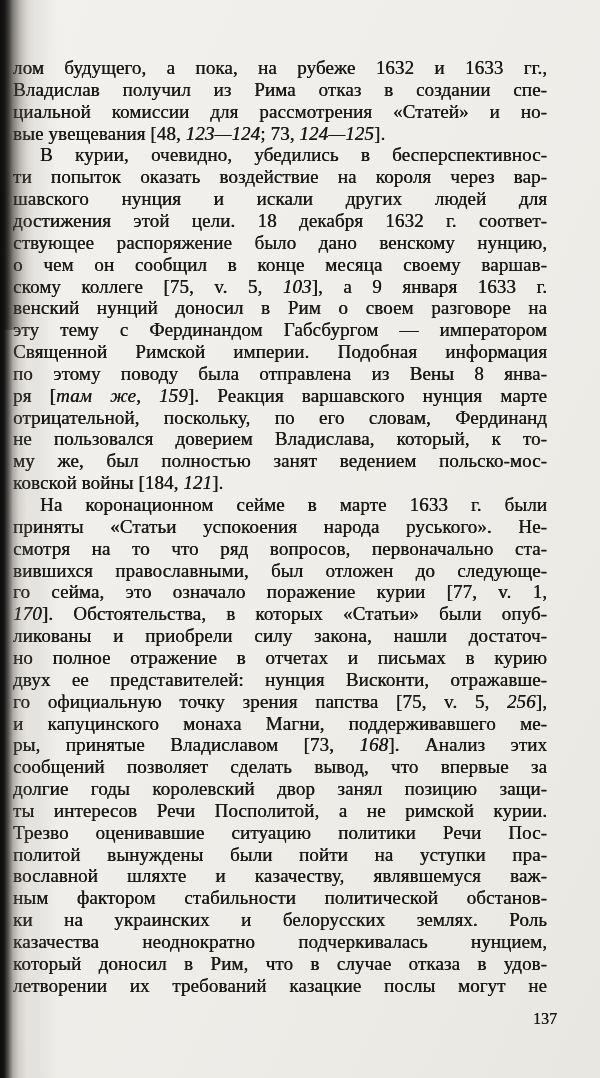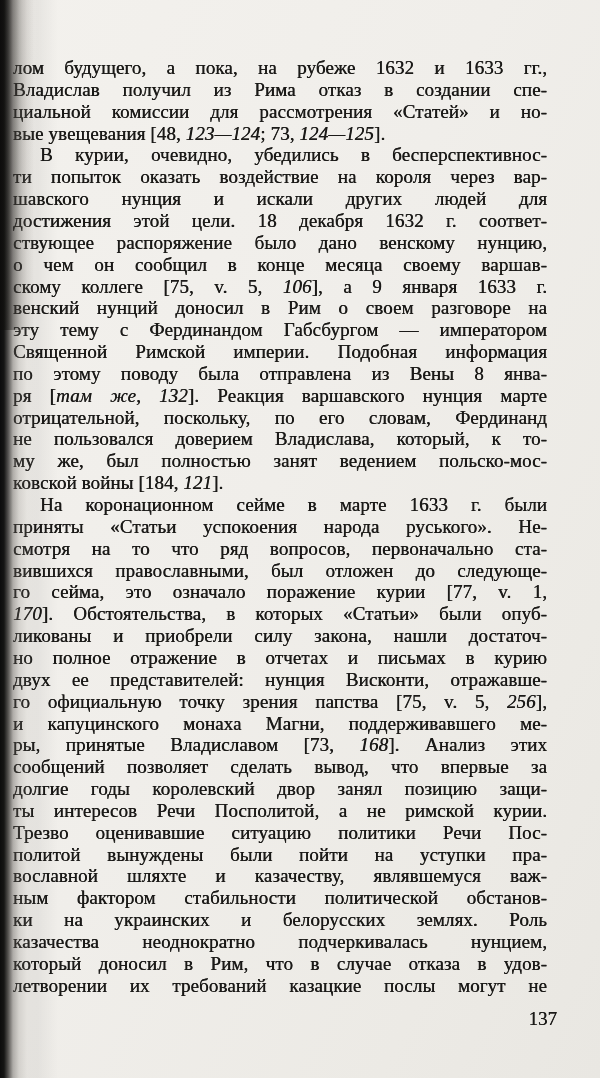--- a/index.html
+++ b/index.html
@@ -47,21 +47,21 @@
   }
   .line.ind {
     padding-left: 27px;
   }
   .line em {
   }
   .page-number {
     position: absolute;
     top: 1007px;
     right: 43px;
-    font-size: 19px;
+    font-size: 16px;
     line-height: 24px;
     color: #1b1a18;
     text-shadow: 0.35px 0 0 #1b1a18;
   }
   .binding-shadow {
     position: absolute;
     left: 0; top: 0; bottom: 0;
     width: 58px;
     pointer-events: none;
     background: linear-gradient(90deg,
@@ -94,26 +94,26 @@
       <div class="line j" style="top: 0px;"><span>лом будущего, а пока, на рубеже 1632 и 1633 гг.,</span></div>
       <div class="line j" style="top: 21.85px;"><span>Владислав получил из Рима отказ в создании спе-</span></div>
       <div class="line j" style="top: 43.7px;"><span>циальной комиссии для рассмотрения «Статей» и но-</span></div>
       <div class="line l" style="top: 65.55px;"><span>вые увещевания [48, </span><em>123—124</em><span>; 73, </span><em>124—125</em><span>].</span></div>
       <div class="line j ind" style="top: 87.4px;"><span>В курии, очевидно, убедились в бесперспективнос-</span></div>
       <div class="line j" style="top: 109.25px;"><span>ти попыток оказать воздействие на короля через вар-</span></div>
       <div class="line j" style="top: 131.1px;"><span>шавского нунция и искали других людей для</span></div>
       <div class="line j" style="top: 152.95px;"><span>достижения этой цели. 18 декабря 1632 г. соответ-</span></div>
       <div class="line j" style="top: 174.8px;"><span>ствующее распоряжение было дано венскому нунцию,</span></div>
       <div class="line j" style="top: 196.65px;"><span>о чем он сообщил в конце месяца своему варшав-</span></div>
-      <div class="line j" style="top: 218.5px;"><span>скому коллеге [75, v. 5, </span><em>106</em><span>], а 9 января 1633 г.</span></div>
+      <div class="line j" style="top: 218.5px;"><span>скому коллеге [75, v. 5, </span><em>103</em><span>], а 9 января 1633 г.</span></div>
       <div class="line j" style="top: 240.35px;"><span>венский нунций доносил в Рим о своем разговоре на</span></div>
       <div class="line j" style="top: 262.2px;"><span>эту тему с Фердинандом Габсбургом — императором</span></div>
       <div class="line j" style="top: 284.05px;"><span>Священной Римской империи. Подобная информация</span></div>
       <div class="line j" style="top: 305.9px;"><span>по этому поводу была отправлена из Вены 8 янва-</span></div>
-      <div class="line j" style="top: 327.75px;"><span>ря [</span><em>там же, 132</em><span>]. Реакция варшавского нунция марте</span></div>
+      <div class="line j" style="top: 327.75px;"><span>ря [</span><em>там же, 159</em><span>]. Реакция варшавского нунция марте</span></div>
       <div class="line j" style="top: 349.6px;"><span>отрицательной, поскольку, по его словам, Фердинанд</span></div>
       <div class="line j" style="top: 371.45px;"><span>не пользовался доверием Владислава, который, к то-</span></div>
       <div class="line j" style="top: 393.3px;"><span>му же, был полностью занят ведением польско-мос-</span></div>
       <div class="line l" style="top: 415.15px;"><span>ковской войны [184, </span><em>121</em><span>].</span></div>
       <div class="line j ind" style="top: 437px;"><span>На коронационном сейме в марте 1633 г. были</span></div>
       <div class="line j" style="top: 458.85px;"><span>приняты «Статьи успокоения народа руського». Не-</span></div>
       <div class="line j" style="top: 480.7px;"><span>смотря на то что ряд вопросов, первоначально ста-</span></div>
       <div class="line j" style="top: 502.55px;"><span>вившихся православными, был отложен до следующе-</span></div>
       <div class="line j" style="top: 524.4px;"><span>го сейма, это означало поражение курии [77, v. 1,</span></div>
       <div class="line j" style="top: 546.25px;"><em>170</em><span>]. Обстоятельства, в которых «Статьи» были опуб-</span></div>

